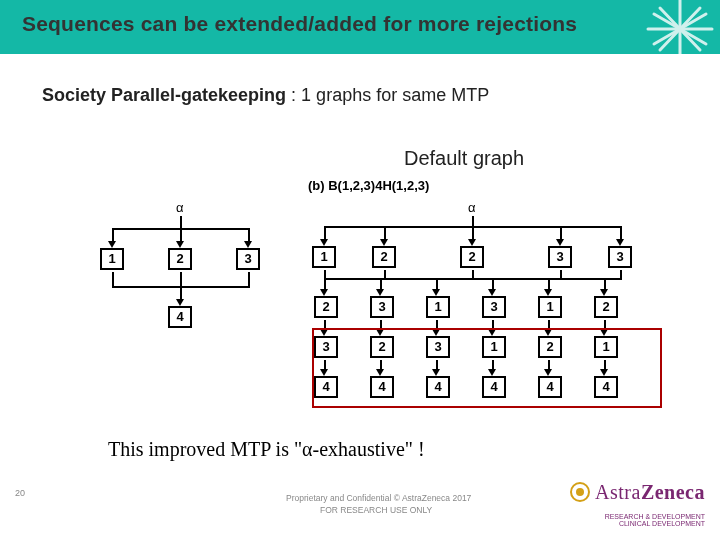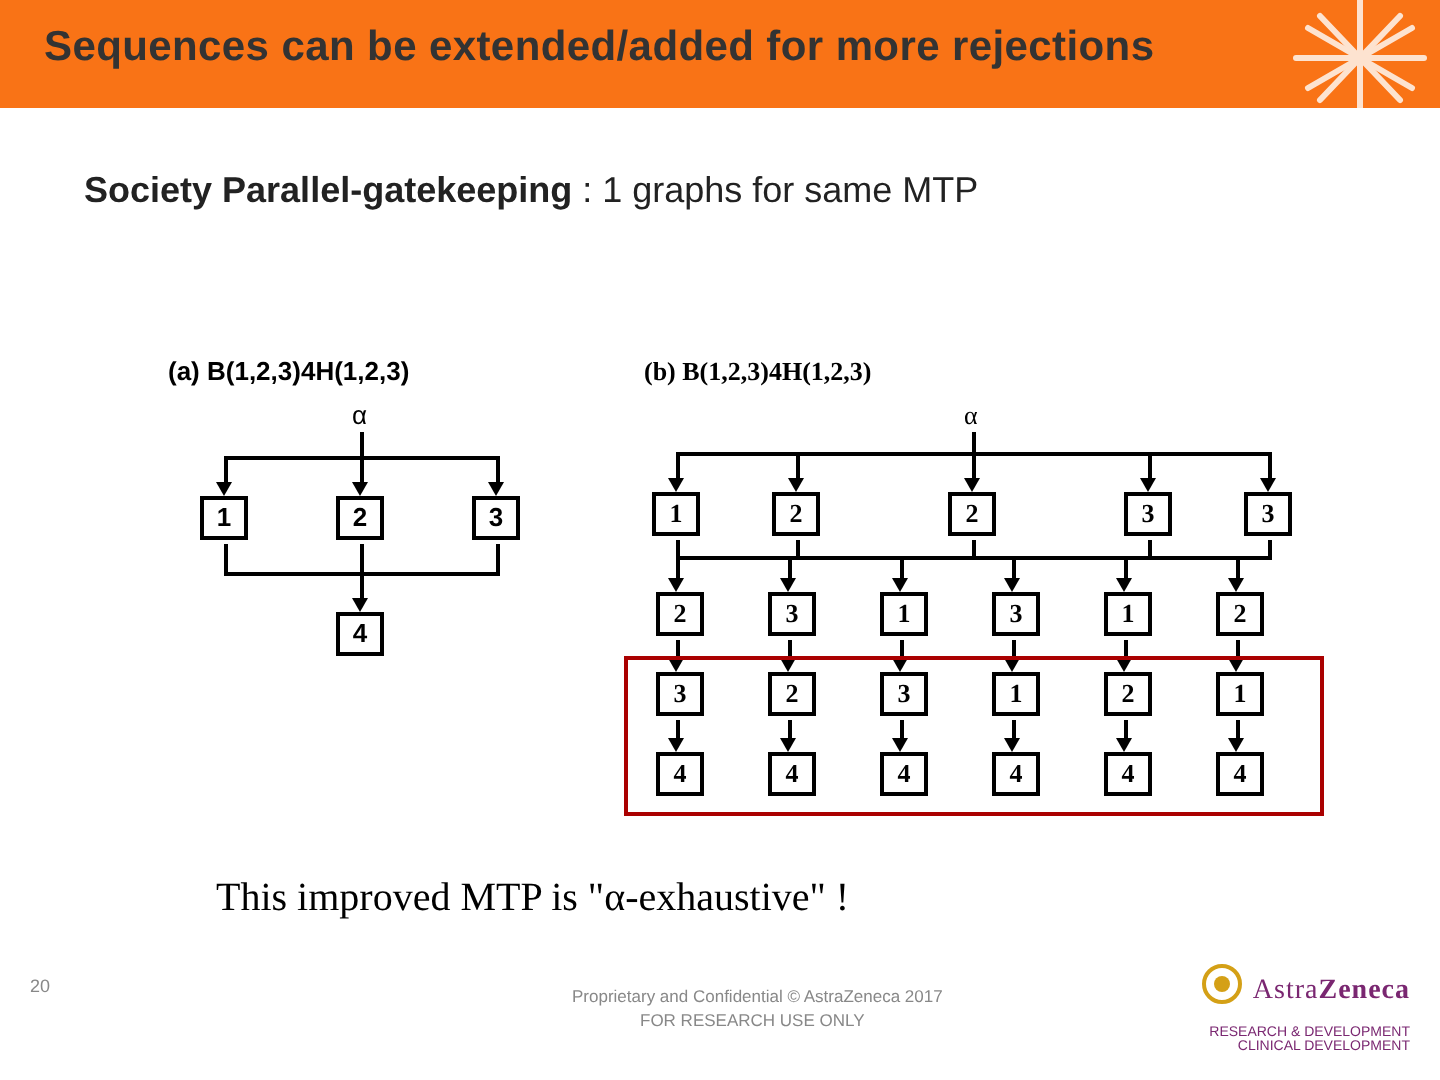--- a/index.html
+++ b/index.html
@@ -1,33 +1,33 @@
 <!DOCTYPE html>
 <html><head>
 <meta charset="utf-8">
 <style>
   * { box-sizing: border-box; margin: 0; padding: 0; }
   html, body { width: 720px; height: 540px; background: #fff; font-family: Arial, Helvetica, sans-serif; overflow: hidden; }
   .slide { position: relative; width: 720px; height: 540px; }
 
   
-  .header { position: relative; height: 58px; background: #f97316; border-bottom: 4px solid #fff; }
+  .header { position: relative; height: 58px; background: #14b8a6; border-bottom: 4px solid #fff; }
   .title  { position: absolute; left: 22px; top: 12px; font-size: 21px; font-weight: bold; color: #333; letter-spacing: .2px; }
   .hdr-decor { position: absolute; right: 0; top: 0; width: 80px; height: 58px; overflow: hidden; }
 
   
   .subtitle { position: absolute; left: 42px; top: 85px; font-size: 18px; color: #222; }
   .subtitle b { font-weight: bold; }
   .default-label { position: absolute; left: 404px; top: 147px; font-size: 20px; color: #222; }
 
   
   .figure { position: absolute; left: 80px; top: 178px; width: 570px; height: 238px; background: #fff; }
   .half   { position: absolute; top: 0; height: 238px; }
   .half.a { left: 0;   width: 214px; }
-  .half.b { left: 238px; width: 336px; font-family: Liberation Serif, serif; }
+  .half.b { left: 224px; width: 336px; }
   .figlbl { position: absolute; top: 0; font-size: 13px; font-weight: bold; color: #000; }
   .half.a .figlbl { left: 4px; }
   .half.b .figlbl { left: 4px; }
   .alpha-root { position: absolute; top: 22px; font-size: 13px; }
   .node   { position: absolute; width: 24px; height: 22px; border: 2px solid #000; background: #fff; text-align: center; line-height: 18px; font-size: 13px; font-weight: bold; }
   .stem   { position: absolute; width: 2px; background: #000; }
   .hbar   { position: absolute; height: 2px; background: #000; }
   .arrowhead { position: absolute; width:0; height:0; border-left:4px solid transparent; border-right:4px solid transparent; border-top:7px solid #000; }
 
   
@@ -37,21 +37,21 @@
   
   .redbox { position: absolute; border: 2px solid #a00; }
   .conclude { position: absolute; left: 108px; top: 438px; font-family: 'Times New Roman', serif; font-size: 20px; }
 
   
   .pageno  { position: absolute; left: 15px; top: 488px; font-size: 9px; color: #888; }
   .credit  { position: absolute; left: 15px; top: 508px; font-size: 8.5px; color: #888; }
   .conf1   { position: absolute; left: 286px; top: 493px; font-size: 8.5px; color: #888; }
   .conf2   { position: absolute; left: 320px; top: 505px; font-size: 8.5px; color: #888; }
   .az-logo { position: absolute; right: 15px; bottom: 36px; text-align: right; }
-  .az-name { font-family: 'Times New Roman', serif; font-size: 14px; color: #7a2771; letter-spacing: .5px; }
+  .az-name { font-family: 'Times New Roman', serif; font-size: 20px; color: #7a2771; letter-spacing: .5px; }
   .az-name b { font-weight: bold; }
   .rd      { position: absolute; right: 15px; bottom: 12px; font-size: 7px; color: #7a2771; text-align: right; line-height: 1.1; }
 </style>
 </head>
 <body>
 <div class="slide">
 
 <div class="header">
   <div class="title">Sequences can be extended/added for more rejections</div>
   <div class="hdr-decor">
@@ -65,25 +65,25 @@
             <path d="M66 14 L14 44"></path>
       </g>
     </svg>
   </div>
 </div>
 
 <div class="subtitle">
   <b>Society Parallel-gatekeeping</b><span> : 1 graphs for same MTP</span>
 </div>
 
+<div class="default-label">Default graph</div>
 
 <div class="figure">
 
   <div class="half a">
-    <div class="figlbl">(a)  B(1,2,3)4H(1,2,3)</div>
     <div class="alpha-root" style="left:96px">α</div>
 
     <div class="stem" style="left:100px; top:38px; height:12px"></div>
     <div class="hbar" style="left:32px; top:50px; width:138px"></div>
     <div class="stem" style="left:32px;  top:50px; height:14px"></div>
     <div class="arrowhead" style="left:28px;  top:63px"></div>
     <div class="stem" style="left:100px; top:50px; height:14px"></div>
     <div class="arrowhead" style="left:96px;  top:63px"></div>
     <div class="stem" style="left:168px; top:50px; height:14px"></div>
     <div class="arrowhead" style="left:164px; top:63px"></div>

